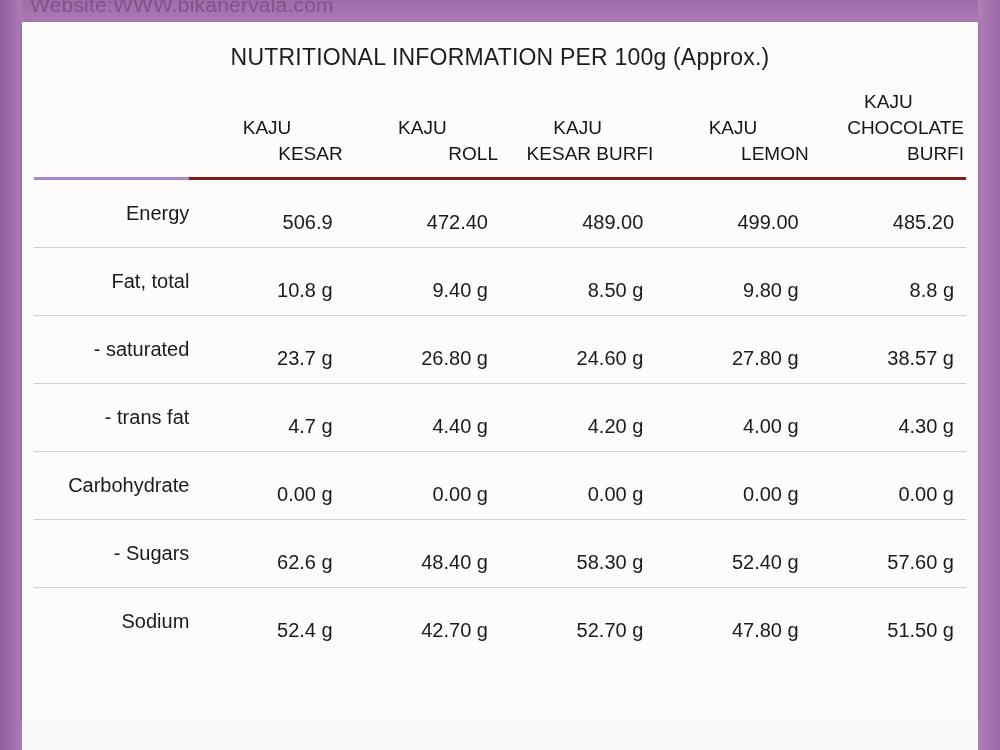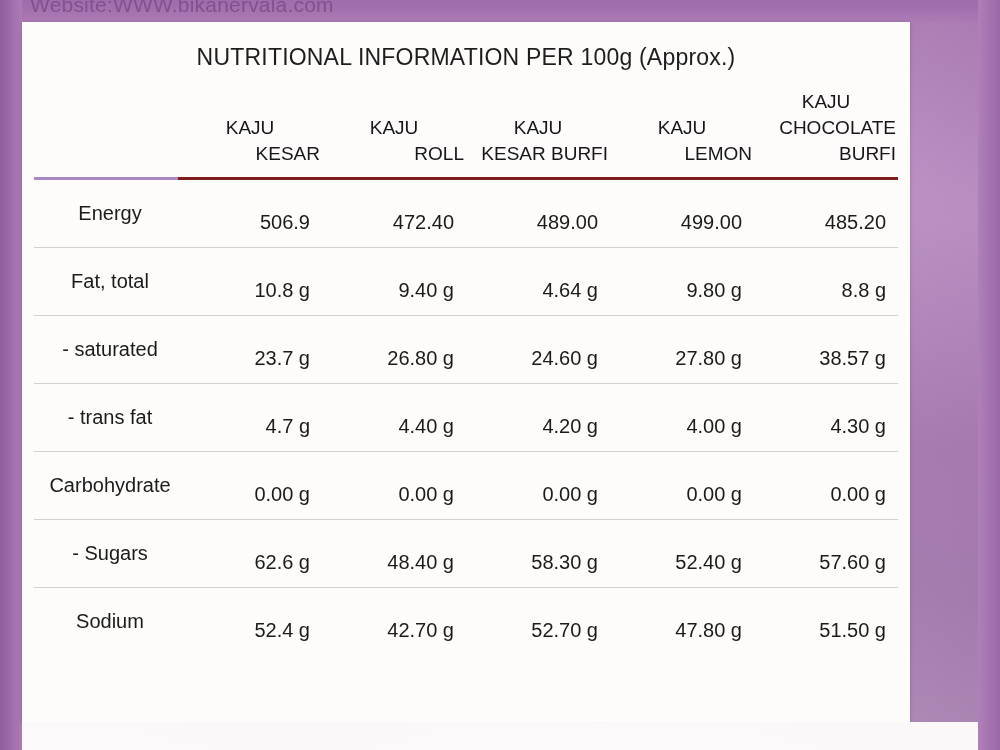--- a/index.html
+++ b/index.html
@@ -37,21 +37,21 @@
     color: #7b4d86;
     letter-spacing: 0.2px;
     font-family: "Liberation Sans", sans-serif;
     white-space: nowrap;
     opacity: 0.85;
   }
   .card {
     position: absolute;
     left: 22px;
     top: 22px;
-    width: 888px;
+    width: 956px;
     height: 700px;
     background: #fdfcfb;
     box-shadow: 0 1px 4px rgba(0,0,0,0.18);
   }
   .table-wrap {
     padding: 0 12px;
   }
   table.nutri {
     width: 100%;
     border-collapse: collapse;
@@ -80,21 +80,21 @@
     width: 200px;
     border-bottom: 3px solid #a887c6;
   }
   thead tr.head-row th.colhead {
     border-bottom: 3px solid #7f1d1d;
   }
   td.rowlabel {
     font-size: 20px;
     color: #1b1b1b;
     padding: 13px 0 13px 8px;
-    text-align: center;
+    text-align: right;
     white-space: nowrap;
   }
   td.val {
     font-size: 20px;
     color: #1b1b1b;
     padding: 31px 12px 13px 0;
     text-align: right;
   }
   tbody tr td {
     border-bottom: 1px solid #cfcfd4;
@@ -172,21 +172,21 @@
           <td class="val">506.9</td>
           <td class="val">472.40</td>
           <td class="val">489.00</td>
           <td class="val">499.00</td>
           <td class="val">485.20</td>
         </tr>
         <tr>
           <td class="rowlabel">Fat, total</td>
           <td class="val">10.8 g</td>
           <td class="val">9.40 g</td>
-          <td class="val">4.64 g</td>
+          <td class="val">8.50 g</td>
           <td class="val">9.80 g</td>
           <td class="val">8.8 g</td>
         </tr>
         <tr>
           <td class="rowlabel indent">- saturated</td>
           <td class="val">23.7 g</td>
           <td class="val">26.80 g</td>
           <td class="val">24.60 g</td>
           <td class="val">27.80 g</td>
           <td class="val">38.57 g</td>

